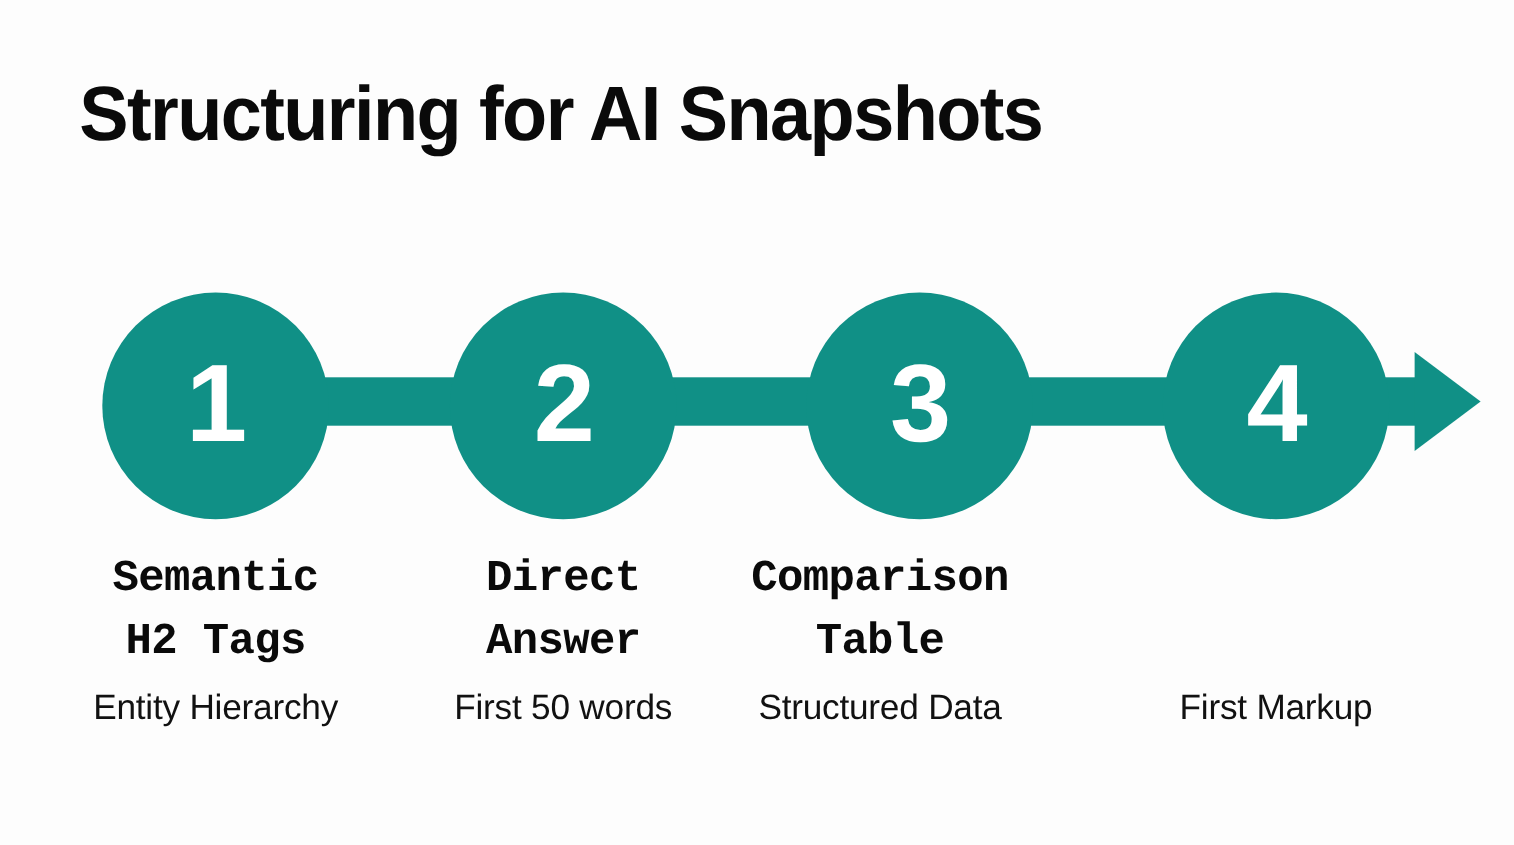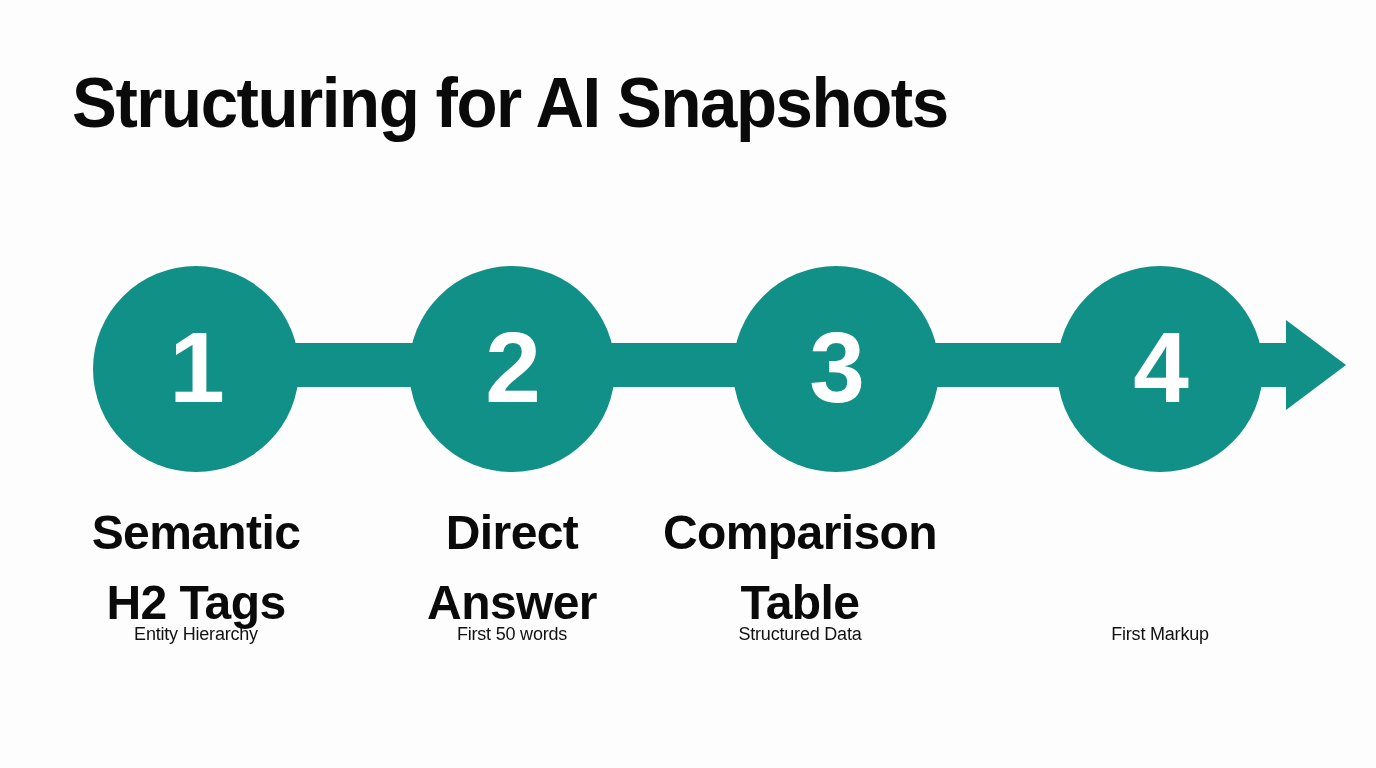--- a/index.html
+++ b/index.html
@@ -90,34 +90,35 @@
   }
 
   .step-labels {
     position: absolute;
     top: 498px;
     width: 300px;
     text-align: center;
   }
 
   .step-title {
-    font-size: 48px;
+    font-size: 40px;
     font-weight: bold;
     line-height: 1.46;
     letter-spacing: -0.6px;
     color: #0a0a0a;
     white-space: pre-line;
+    font-family: Liberation Mono, monospace;
   }
 
   .step-subtitle {
     position: absolute;
     top: 624px;
     width: 300px;
     text-align: center;
-    font-size: 18px;
+    font-size: 32px;
     font-weight: normal;
     letter-spacing: -0.2px;
     color: #111111;
     line-height: 1.2;
   }
 
   
   #node-1 { left: 93px; }
   #node-2 { left: 409px; }
   #node-3 { left: 733px; }

